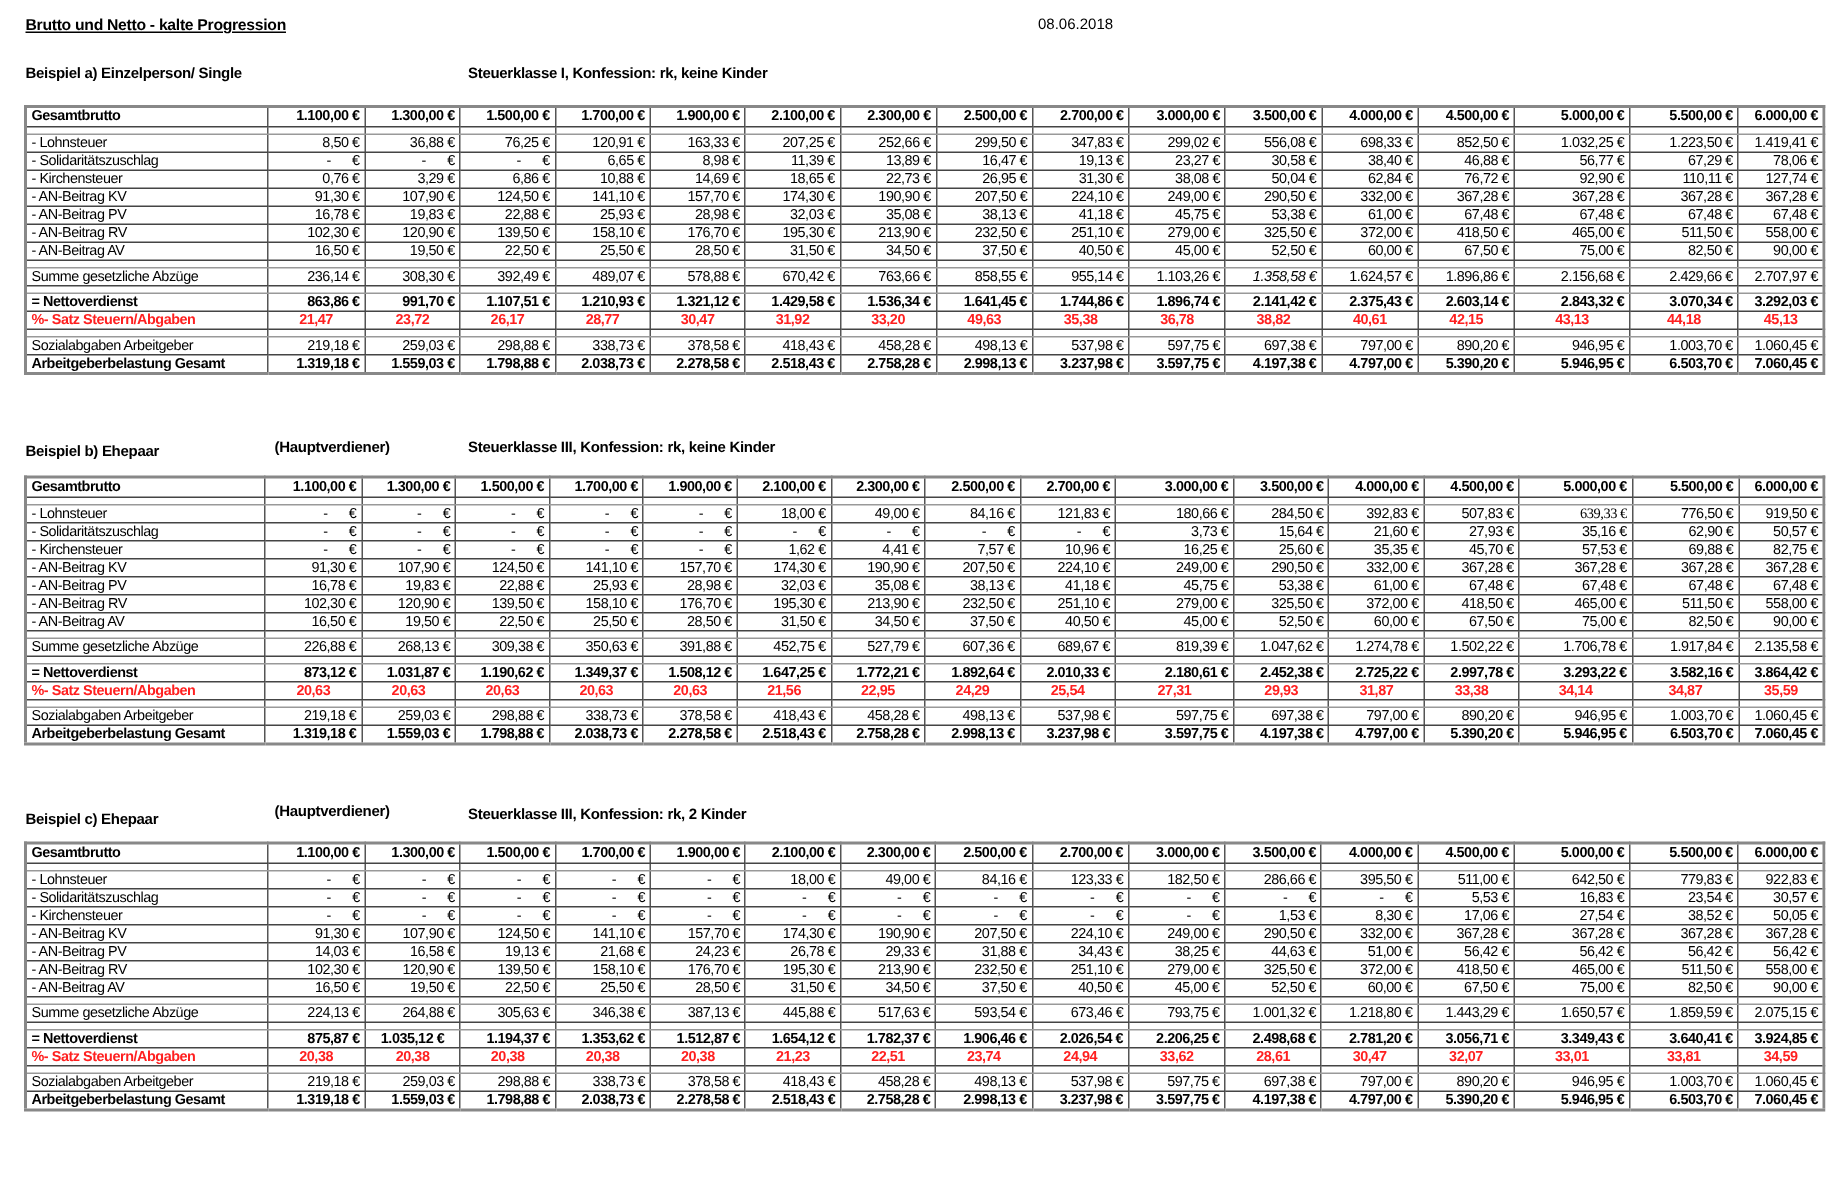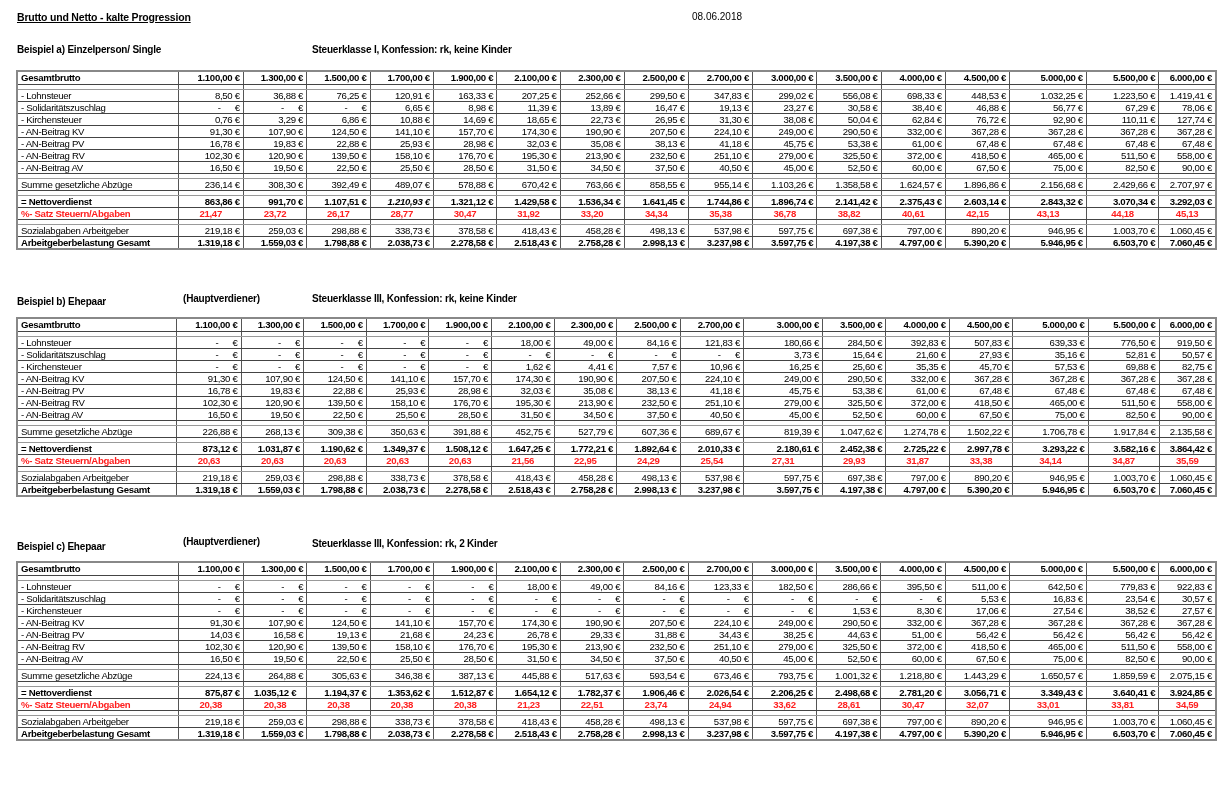--- a/index.html
+++ b/index.html
@@ -97,21 +97,21 @@
         <td class="num" style="white-space: pre;">76,25 €</td>
         <td class="num" style="white-space: pre;">120,91 €</td>
         <td class="num" style="white-space: pre;">163,33 €</td>
         <td class="num" style="white-space: pre;">207,25 €</td>
         <td class="num" style="white-space: pre; padding-left: 16px;">252,66 €</td>
         <td class="num" style="white-space: pre;">299,50 €</td>
         <td class="num" style="white-space: pre;">347,83 €</td>
         <td class="num" style="white-space: pre;">299,02 €</td>
         <td class="num" style="white-space: pre;">556,08 €</td>
         <td class="num" style="white-space: pre;">698,33 €</td>
-        <td class="num" style="white-space: pre;">448,53 €</td>
+        <td class="num" style="white-space: pre;">852,50 €</td>
         <td class="num" style="white-space: pre;">1.032,25 €</td>
         <td class="num" style="white-space: pre;">1.223,50 €</td>
         <td class="num" style="white-space: pre;">1.419,41 €</td>
       </tr>
       <tr class="row">
         <td class="lbl">- Solidaritätszuschlag</td>
         <td class="num" style="white-space: pre;">-      €</td>
         <td class="num" style="white-space: pre;">-      €</td>
         <td class="num" style="white-space: pre;">-      €</td>
         <td class="num" style="white-space: pre;">6,65 €</td>
@@ -247,21 +247,21 @@
         <td class="num" style="white-space: pre;">236,14 €</td>
         <td class="num" style="white-space: pre;">308,30 €</td>
         <td class="num" style="white-space: pre;">392,49 €</td>
         <td class="num" style="white-space: pre;">489,07 €</td>
         <td class="num" style="white-space: pre;">578,88 €</td>
         <td class="num" style="white-space: pre;">670,42 €</td>
         <td class="num" style="white-space: pre;">763,66 €</td>
         <td class="num" style="white-space: pre;">858,55 €</td>
         <td class="num" style="white-space: pre;">955,14 €</td>
         <td class="num" style="white-space: pre;">1.103,26 €</td>
-        <td class="num" style="white-space: pre;">1.358,58 €</td>
+        <td class="num" style="white-space: pre; font-style: italic;">1.358,58 €</td>
         <td class="num" style="white-space: pre;">1.624,57 €</td>
         <td class="num" style="white-space: pre;">1.896,86 €</td>
         <td class="num" style="white-space: pre;">2.156,68 €</td>
         <td class="num" style="white-space: pre;">2.429,66 €</td>
         <td class="num" style="white-space: pre;">2.707,97 €</td>
       </tr>
       <tr class="sp">
         <td></td>
         <td></td>
         <td></td>
@@ -278,21 +278,21 @@
         <td></td>
         <td></td>
         <td></td>
         <td></td>
       </tr>
       <tr class="row net">
         <td class="lbl"> = Nettoverdienst</td>
         <td class="num" style="white-space: pre;">863,86 €</td>
         <td class="num" style="white-space: pre;">991,70 €</td>
         <td class="num" style="white-space: pre;">1.107,51 €</td>
-        <td class="num" style="white-space: pre; font-style: italic;">1.210,93 €</td>
+        <td class="num" style="white-space: pre;">1.210,93 €</td>
         <td class="num" style="white-space: pre;">1.321,12 €</td>
         <td class="num" style="white-space: pre;">1.429,58 €</td>
         <td class="num" style="white-space: pre;">1.536,34 €</td>
         <td class="num" style="white-space: pre;">1.641,45 €</td>
         <td class="num" style="white-space: pre;">1.744,86 €</td>
         <td class="num" style="white-space: pre;">1.896,74 €</td>
         <td class="num" style="white-space: pre;">2.141,42 €</td>
         <td class="num" style="white-space: pre;">2.375,43 €</td>
         <td class="num" style="white-space: pre;">2.603,14 €</td>
         <td class="num" style="white-space: pre;">2.843,32 €</td>
@@ -301,21 +301,21 @@
       </tr>
       <tr class="row pct">
         <td class="lbl">%- Satz Steuern/Abgaben</td>
         <td class="num" style="white-space: pre;">21,47</td>
         <td class="num" style="white-space: pre;">23,72</td>
         <td class="num" style="white-space: pre;">26,17</td>
         <td class="num" style="white-space: pre;">28,77</td>
         <td class="num" style="white-space: pre;">30,47</td>
         <td class="num" style="white-space: pre;">31,92</td>
         <td class="num" style="white-space: pre;">33,20</td>
-        <td class="num" style="white-space: pre;">34,34</td>
+        <td class="num" style="white-space: pre;">49,63</td>
         <td class="num" style="white-space: pre;">35,38</td>
         <td class="num" style="white-space: pre;">36,78</td>
         <td class="num" style="white-space: pre;">38,82</td>
         <td class="num" style="white-space: pre;">40,61</td>
         <td class="num" style="white-space: pre;">42,15</td>
         <td class="num" style="white-space: pre;">43,13</td>
         <td class="num" style="white-space: pre;">44,18</td>
         <td class="num" style="white-space: pre;">45,13</td>
       </tr>
       <tr class="sp">
@@ -448,41 +448,41 @@
         <td class="num" style="white-space: pre;">-      €</td>
         <td class="num" style="white-space: pre;">-      €</td>
         <td class="num" style="white-space: pre;">18,00 €</td>
         <td class="num" style="white-space: pre;">49,00 €</td>
         <td class="num" style="white-space: pre;">84,16 €</td>
         <td class="num" style="white-space: pre;">121,83 €</td>
         <td class="num" style="white-space: pre;">180,66 €</td>
         <td class="num" style="white-space: pre;">284,50 €</td>
         <td class="num" style="white-space: pre;">392,83 €</td>
         <td class="num" style="white-space: pre;">507,83 €</td>
-        <td class="num" style="white-space: pre;">639,33 €</td>
+        <td class="num" style="white-space: pre; font-family: Liberation Serif, serif;">639,33 €</td>
         <td class="num" style="white-space: pre;">776,50 €</td>
         <td class="num" style="white-space: pre;">919,50 €</td>
       </tr>
       <tr class="row">
         <td class="lbl">- Solidaritätszuschlag</td>
         <td class="num" style="white-space: pre;">-      €</td>
         <td class="num" style="white-space: pre;">-      €</td>
         <td class="num" style="white-space: pre;">-      €</td>
         <td class="num" style="white-space: pre;">-      €</td>
         <td class="num" style="white-space: pre;">-      €</td>
         <td class="num" style="white-space: pre;">-      €</td>
         <td class="num" style="white-space: pre;">-      €</td>
         <td class="num" style="white-space: pre;">-      €</td>
         <td class="num" style="white-space: pre;">-      €</td>
         <td class="num" style="white-space: pre;">3,73 €</td>
         <td class="num" style="white-space: pre;">15,64 €</td>
         <td class="num" style="white-space: pre;">21,60 €</td>
         <td class="num" style="white-space: pre;">27,93 €</td>
         <td class="num" style="white-space: pre;">35,16 €</td>
-        <td class="num" style="white-space: pre;">52,81 €</td>
+        <td class="num" style="white-space: pre;">62,90 €</td>
         <td class="num" style="white-space: pre;">50,57 €</td>
       </tr>
       <tr class="row">
         <td class="lbl">- Kirchensteuer</td>
         <td class="num" style="white-space: pre;">-      €</td>
         <td class="num" style="white-space: pre;">-      €</td>
         <td class="num" style="white-space: pre;">-      €</td>
         <td class="num" style="white-space: pre;">-      €</td>
         <td class="num" style="white-space: pre;">-      €</td>
         <td class="num" style="white-space: pre;">1,62 €</td>
@@ -838,21 +838,21 @@
         <td class="num" style="white-space: pre;">-      €</td>
         <td class="num" style="white-space: pre;">-      €</td>
         <td class="num" style="white-space: pre;">-      €</td>
         <td class="num" style="white-space: pre;">-      €</td>
         <td class="num" style="white-space: pre;">-      €</td>
         <td class="num" style="white-space: pre;">1,53 €</td>
         <td class="num" style="white-space: pre;">8,30 €</td>
         <td class="num" style="white-space: pre;">17,06 €</td>
         <td class="num" style="white-space: pre;">27,54 €</td>
         <td class="num" style="white-space: pre;">38,52 €</td>
-        <td class="num" style="white-space: pre;">27,57 €</td>
+        <td class="num" style="white-space: pre;">50,05 €</td>
       </tr>
       <tr class="row">
         <td class="lbl">- AN-Beitrag KV</td>
         <td class="num" style="white-space: pre;">91,30 €</td>
         <td class="num" style="white-space: pre;">107,90 €</td>
         <td class="num" style="white-space: pre;">124,50 €</td>
         <td class="num" style="white-space: pre;">141,10 €</td>
         <td class="num" style="white-space: pre;">157,70 €</td>
         <td class="num" style="white-space: pre;">174,30 €</td>
         <td class="num" style="white-space: pre;">190,90 €</td>

